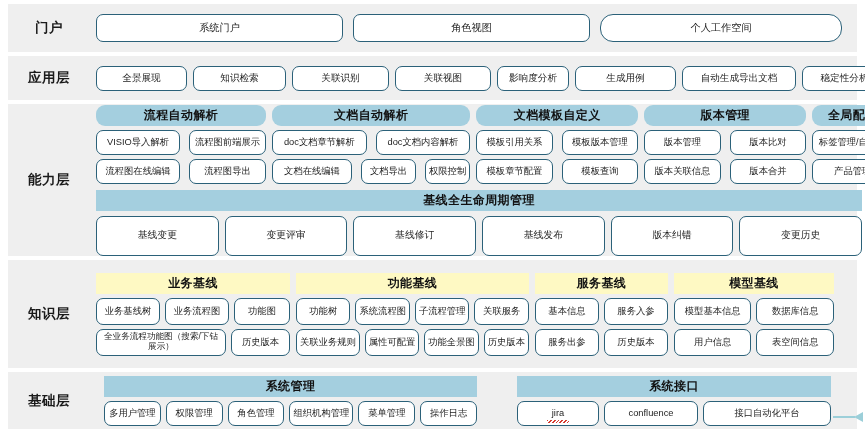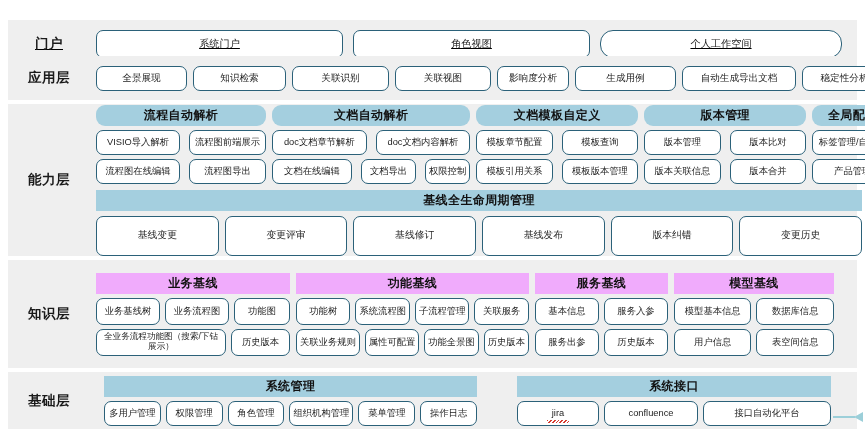--- a/index.html
+++ b/index.html
@@ -58,21 +58,21 @@
     line-height: 1.12;
     padding: 1px 3px;
     white-space: nowrap;
   }
   .pill.wrap { white-space: normal; }
 
   
   .row { display: flex; gap: 6px; }
 
   
-  #layer-portal { top: 20px; height: 48px; text-decoration: underline; }
+  #layer-portal { top: 4px; height: 48px; }
   #layer-portal .row { gap: 10px; padding-left: 6px; }
   #layer-portal .pill { height: 28px; font-size: 10.2px; }
   .portal-0 { flex: 0 0 247px; }
   .portal-1 { flex: 0 0 237px; }
   .portal-2 { flex: 0 0 242px; border-radius: 13px; }
 
   
   #layer-app { top: 56px; height: 44px; }
   #layer-app .row { gap: 6px; padding-left: 6px; }
   #layer-app .pill { height: 25px; font-size: 9.6px; }
@@ -121,21 +121,21 @@
   }
   .lifecycle-row { display: flex; gap: 6px; margin-top: 5px; width: 766px; }
   .lifecycle-row .pill { flex: 1 1 0; height: 40px; font-size: 9.8px; }
 
   
   #layer-know { top: 260px; height: 108px; }
   #layer-know .layer-body { padding-top: 4px; padding-bottom: 4px; }
   .know-groups { display: flex; gap: 6px; padding-left: 6px; }
   .know-group { display: flex; flex-direction: column; gap: 4px; }
   .know-head {
-    background: #f0abfc;
+    background: #fef9c3;
     color: #111;
     font-size: 12px;
     font-weight: bold;
     height: 21px;
     display: flex; align-items: center; justify-content: center;
     letter-spacing: 0.4px;
   }
   .know-row { display: flex; gap: 5px; }
   .know-group .pill { height: 27px; }
   .know-g0 { flex: 0 0 194px; }
@@ -248,26 +248,26 @@
           <div class="cap-row">
             <div class="pill" style="flex:0 0 80px">文档在线编辑</div>
             <div class="pill" style="flex:0 0 55px">文档导出</div>
             <div class="pill" style="flex:1 1 0">权限控制</div>
           </div>
         </div>
 
         <div class="cap-group cap-g2">
           <div class="cap-head">文档模板自定义</div>
           <div class="cap-row">
+            <div class="pill" style="flex:1 1 0">模板引用关系</div>
+            <div class="pill" style="flex:1 1 0">模板版本管理</div>
+          </div>
+          <div class="cap-row">
             <div class="pill" style="flex:1 1 0">模板章节配置</div>
             <div class="pill" style="flex:1 1 0">模板查询</div>
-          </div>
-          <div class="cap-row">
-            <div class="pill" style="flex:1 1 0">模板引用关系</div>
-            <div class="pill" style="flex:1 1 0">模板版本管理</div>
           </div>
         </div>
 
         <div class="cap-group cap-g3">
           <div class="cap-head">版本管理</div>
           <div class="cap-row">
             <div class="pill" style="flex:1 1 0">版本管理</div>
             <div class="pill" style="flex:1 1 0">版本比对</div>
           </div>
           <div class="cap-row">

